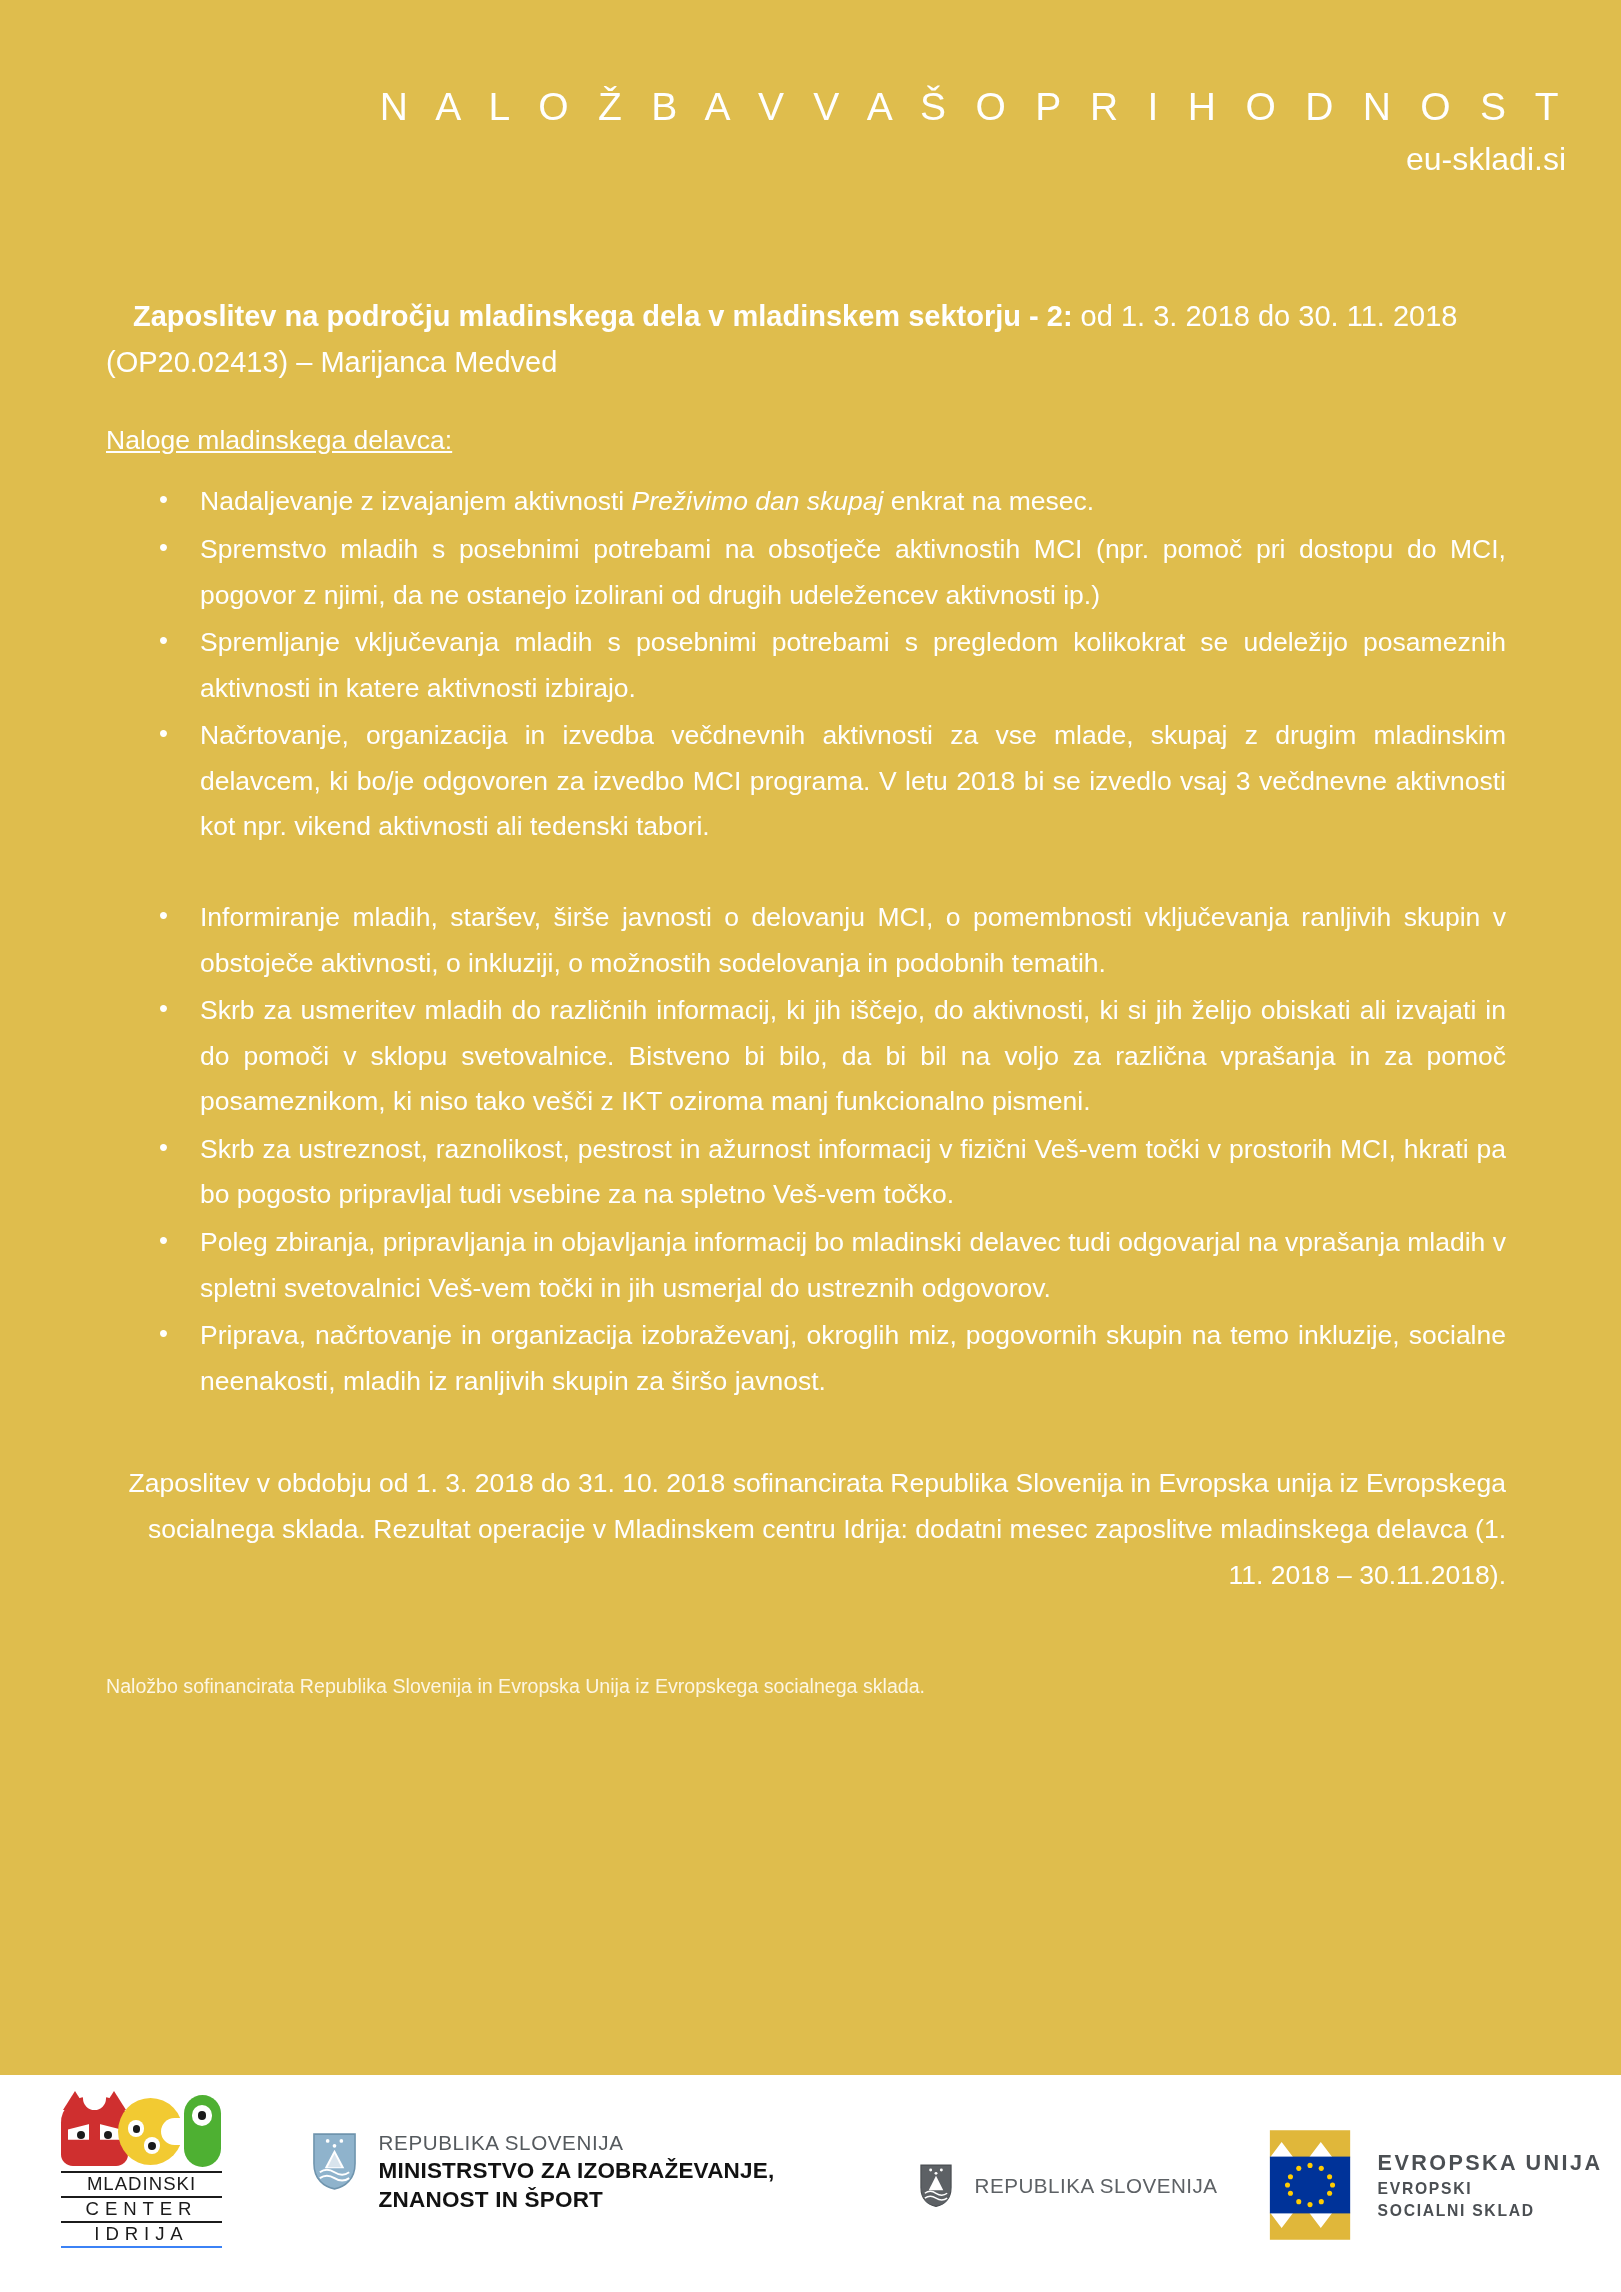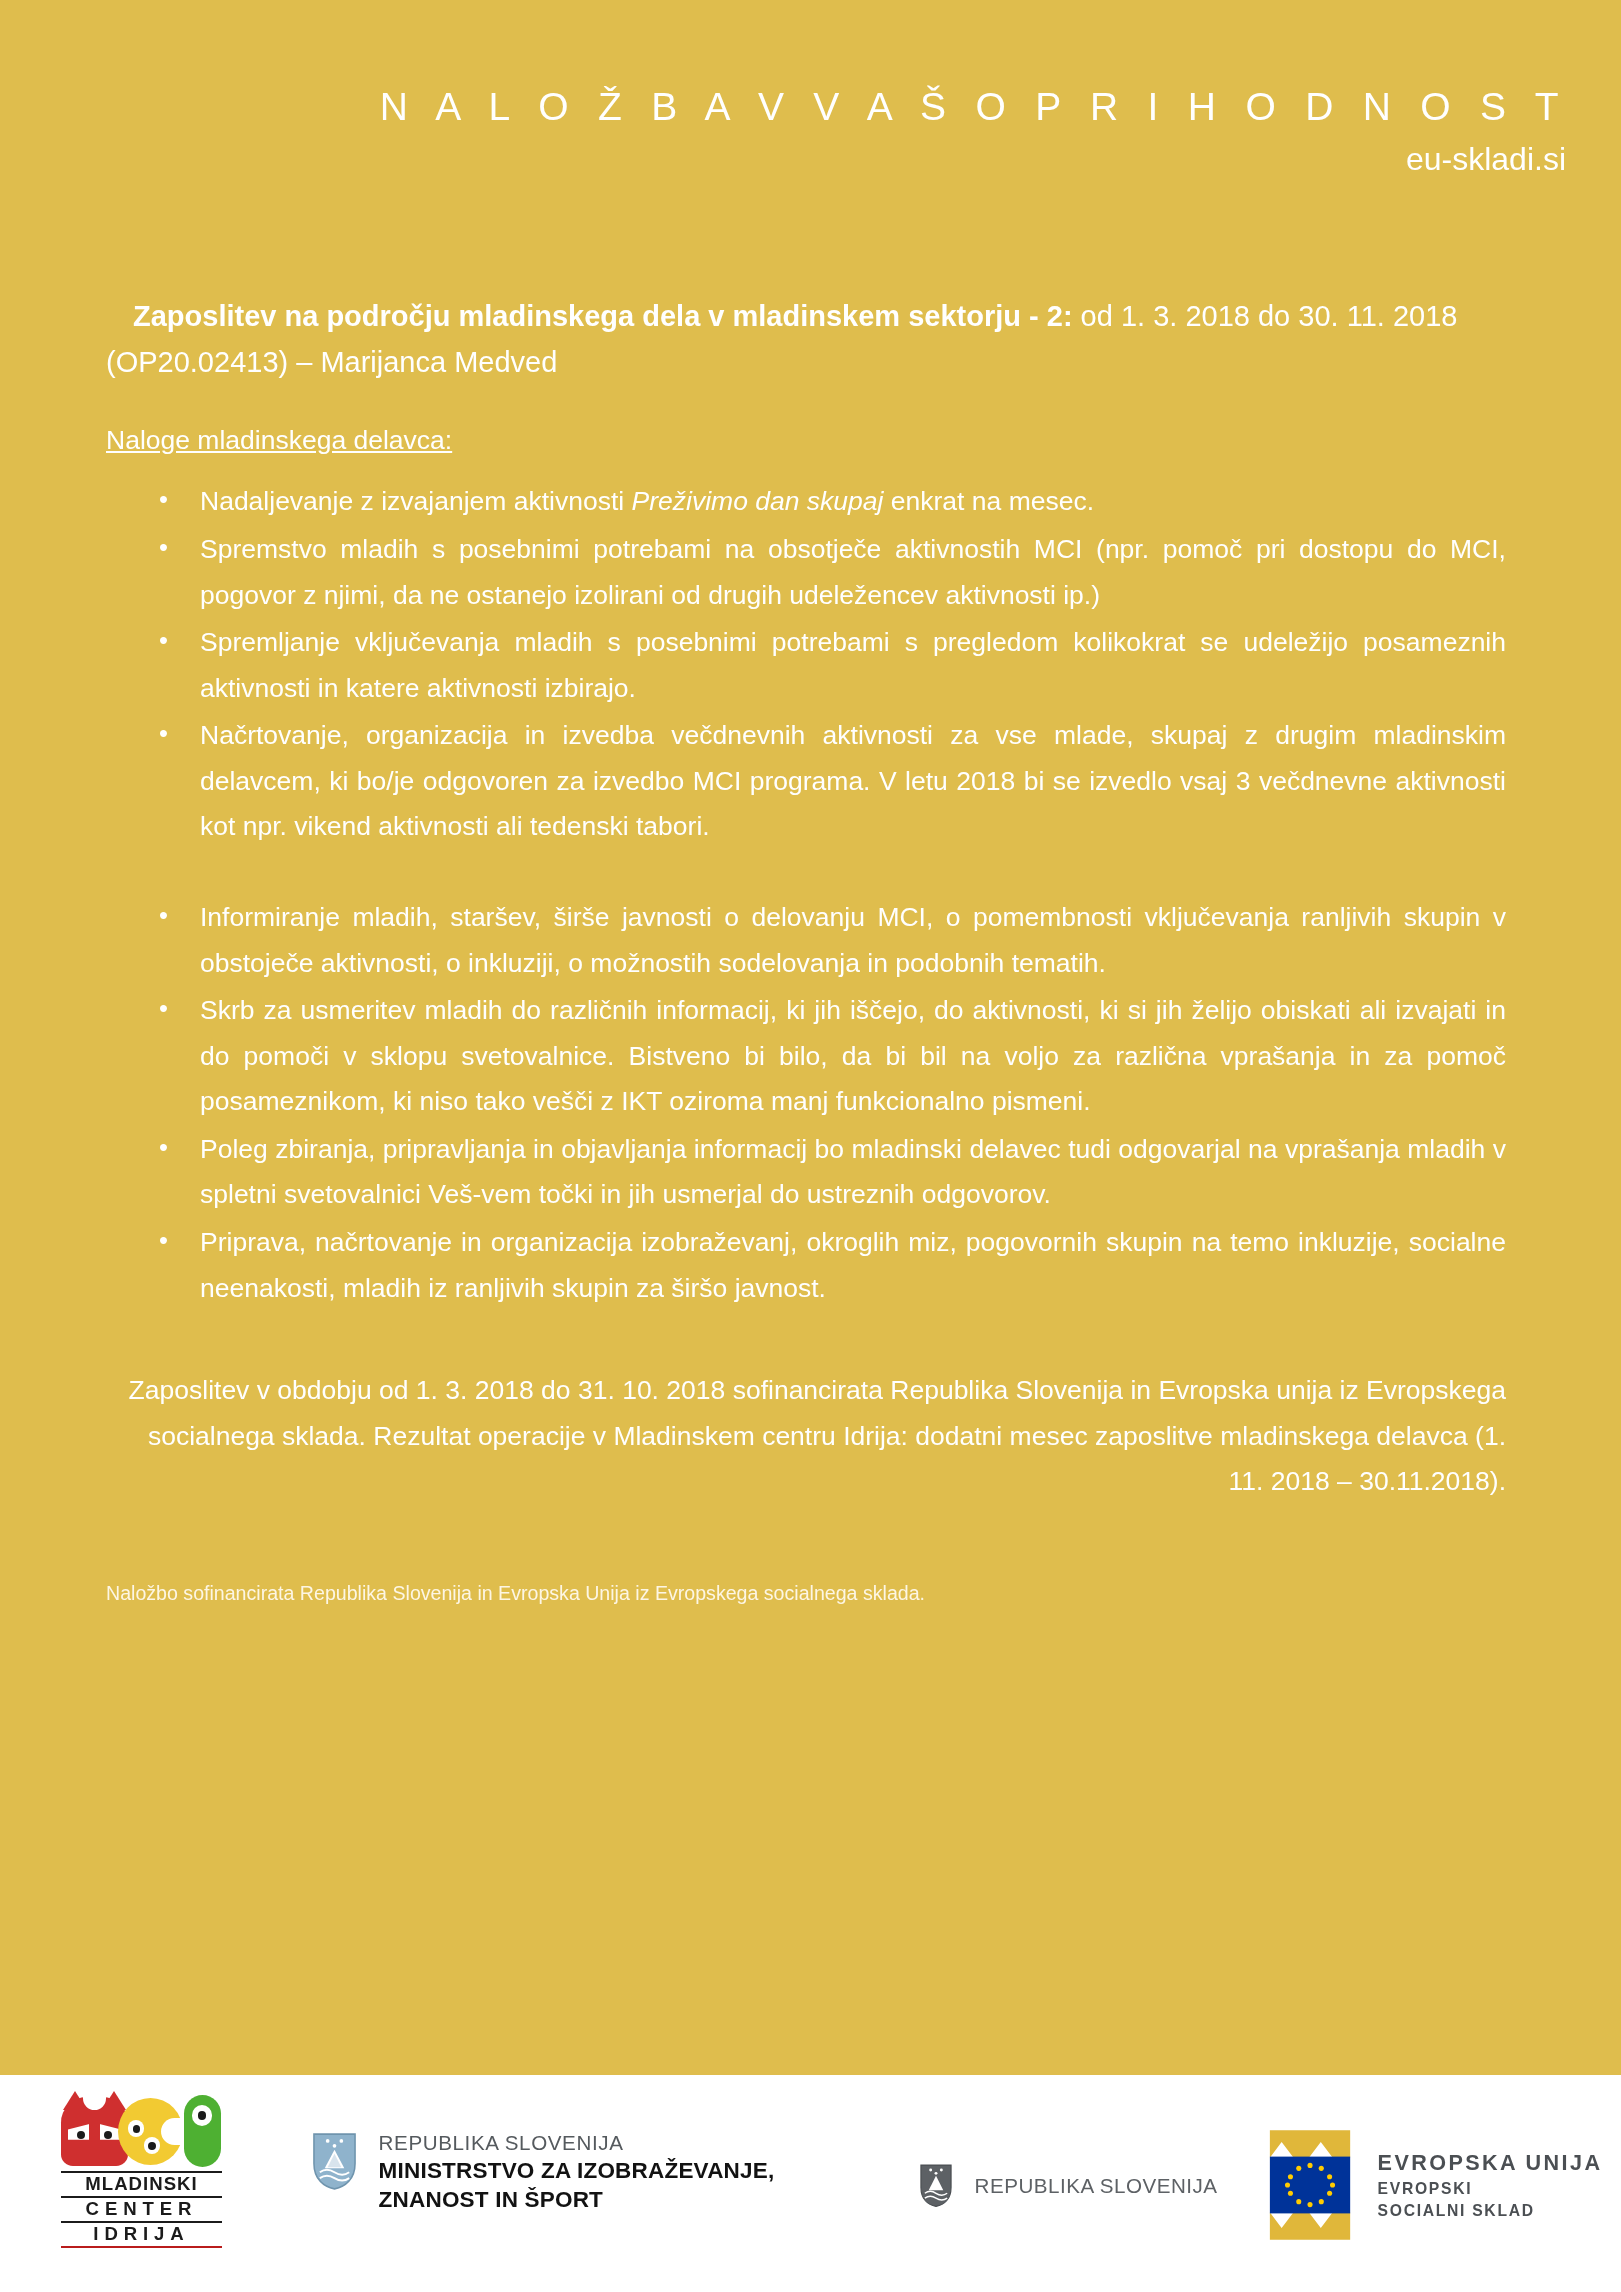--- a/index.html
+++ b/index.html
@@ -242,26 +242,26 @@
     background: #1b1b1b;
     border-radius: 50%;
   }
 
   .mci-words {
     margin-top: 5.9px;
     width: 161px;
   }
   .mci-word {
     color: #1b1b1b;
-    font-weight: bold;
+    font-weight: normal;
     font-size: 18.6px;
     letter-spacing: 1px;
     text-align: center;
     border-top: 2px solid #1b1b1b;
-    border-bottom: 2px solid #b91c1c;
+    border-bottom: 2px solid #3b82f6;
     line-height: 1.22;
     margin-top: -2px;
   }
   .mci-word.w2 { letter-spacing: 5.9px; }
   .mci-word.w3 { letter-spacing: 5.9px; }
 
   
   .logo-ministry {
     position: absolute;
     left: 312px;
@@ -349,20 +349,21 @@
 
     <div class="intro">Naloge mladinskega delavca:</div>
 
     <ul class="tasks">
       <li><span>Nadaljevanje z izvajanjem aktivnosti </span><span class="ital">Preživimo dan skupaj</span><span> enkrat na mesec.</span></li>
       <li><span>Spremstvo mladih s posebnimi potrebami na obsotječe aktivnostih MCI (npr. pomoč pri dostopu do MCI, pogovor z njimi, da ne ostanejo izolirani od drugih udeležencev aktivnosti ip.)</span></li>
       <li><span>Spremljanje vključevanja mladih s posebnimi potrebami s pregledom kolikokrat se udeležijo posameznih aktivnosti in katere aktivnosti izbirajo.</span></li>
       <li><span>Načrtovanje, organizacija in izvedba večdnevnih aktivnosti za vse mlade, skupaj z drugim mladinskim delavcem, ki bo/je odgovoren za izvedbo MCI programa. V letu 2018 bi se izvedlo vsaj 3 večdnevne aktivnosti kot npr. vikend aktivnosti ali tedenski tabori.</span></li>
       <li class="spaced-before"><span>Informiranje mladih, staršev, širše javnosti o delovanju MCI, o pomembnosti vključevanja ranljivih skupin v obstoječe aktivnosti, o inkluziji, o možnostih sodelovanja in podobnih tematih.</span></li>
       <li><span>Skrb za usmeritev mladih do različnih informacij, ki jih iščejo, do aktivnosti, ki si jih želijo obiskati ali izvajati in do pomoči v sklopu svetovalnice. Bistveno bi bilo, da bi bil na voljo za različna vprašanja in za pomoč posameznikom, ki niso tako vešči z IKT oziroma manj funkcionalno pismeni.</span></li>
+      <li><span>Skrb za ustreznost, raznolikost, pestrost in ažurnost informacij v fizični Veš-vem točki v prostorih MCI, hkrati pa bo pogosto pripravljal tudi vsebine za na spletno Veš-vem točko.</span></li>
       <li><span>Poleg zbiranja, pripravljanja in objavljanja informacij bo mladinski delavec tudi odgovarjal na vprašanja mladih v spletni svetovalnici Veš-vem točki in jih usmerjal do ustreznih odgovorov.</span></li>
       <li><span>Priprava, načrtovanje in organizacija izobraževanj, okroglih miz, pogovornih skupin na temo inkluzije, socialne neenakosti, mladih iz ranljivih skupin za širšo javnost.</span></li>
     </ul>
 
     <div class="closing">Zaposlitev v obdobju od 1. 3. 2018 do 31. 10. 2018  sofinancirata Republika Slovenija in Evropska unija iz Evropskega socialnega sklada. Rezultat operacije v Mladinskem centru Idrija: dodatni mesec zaposlitve mladinskega delavca (1. 11. 2018 – 30.11.2018).</div>
 
     <div class="fineprint">Naložbo sofinancirata Republika Slovenija in Evropska Unija iz Evropskega socialnega sklada.</div>
   </div>
 
   <div class="footer">

